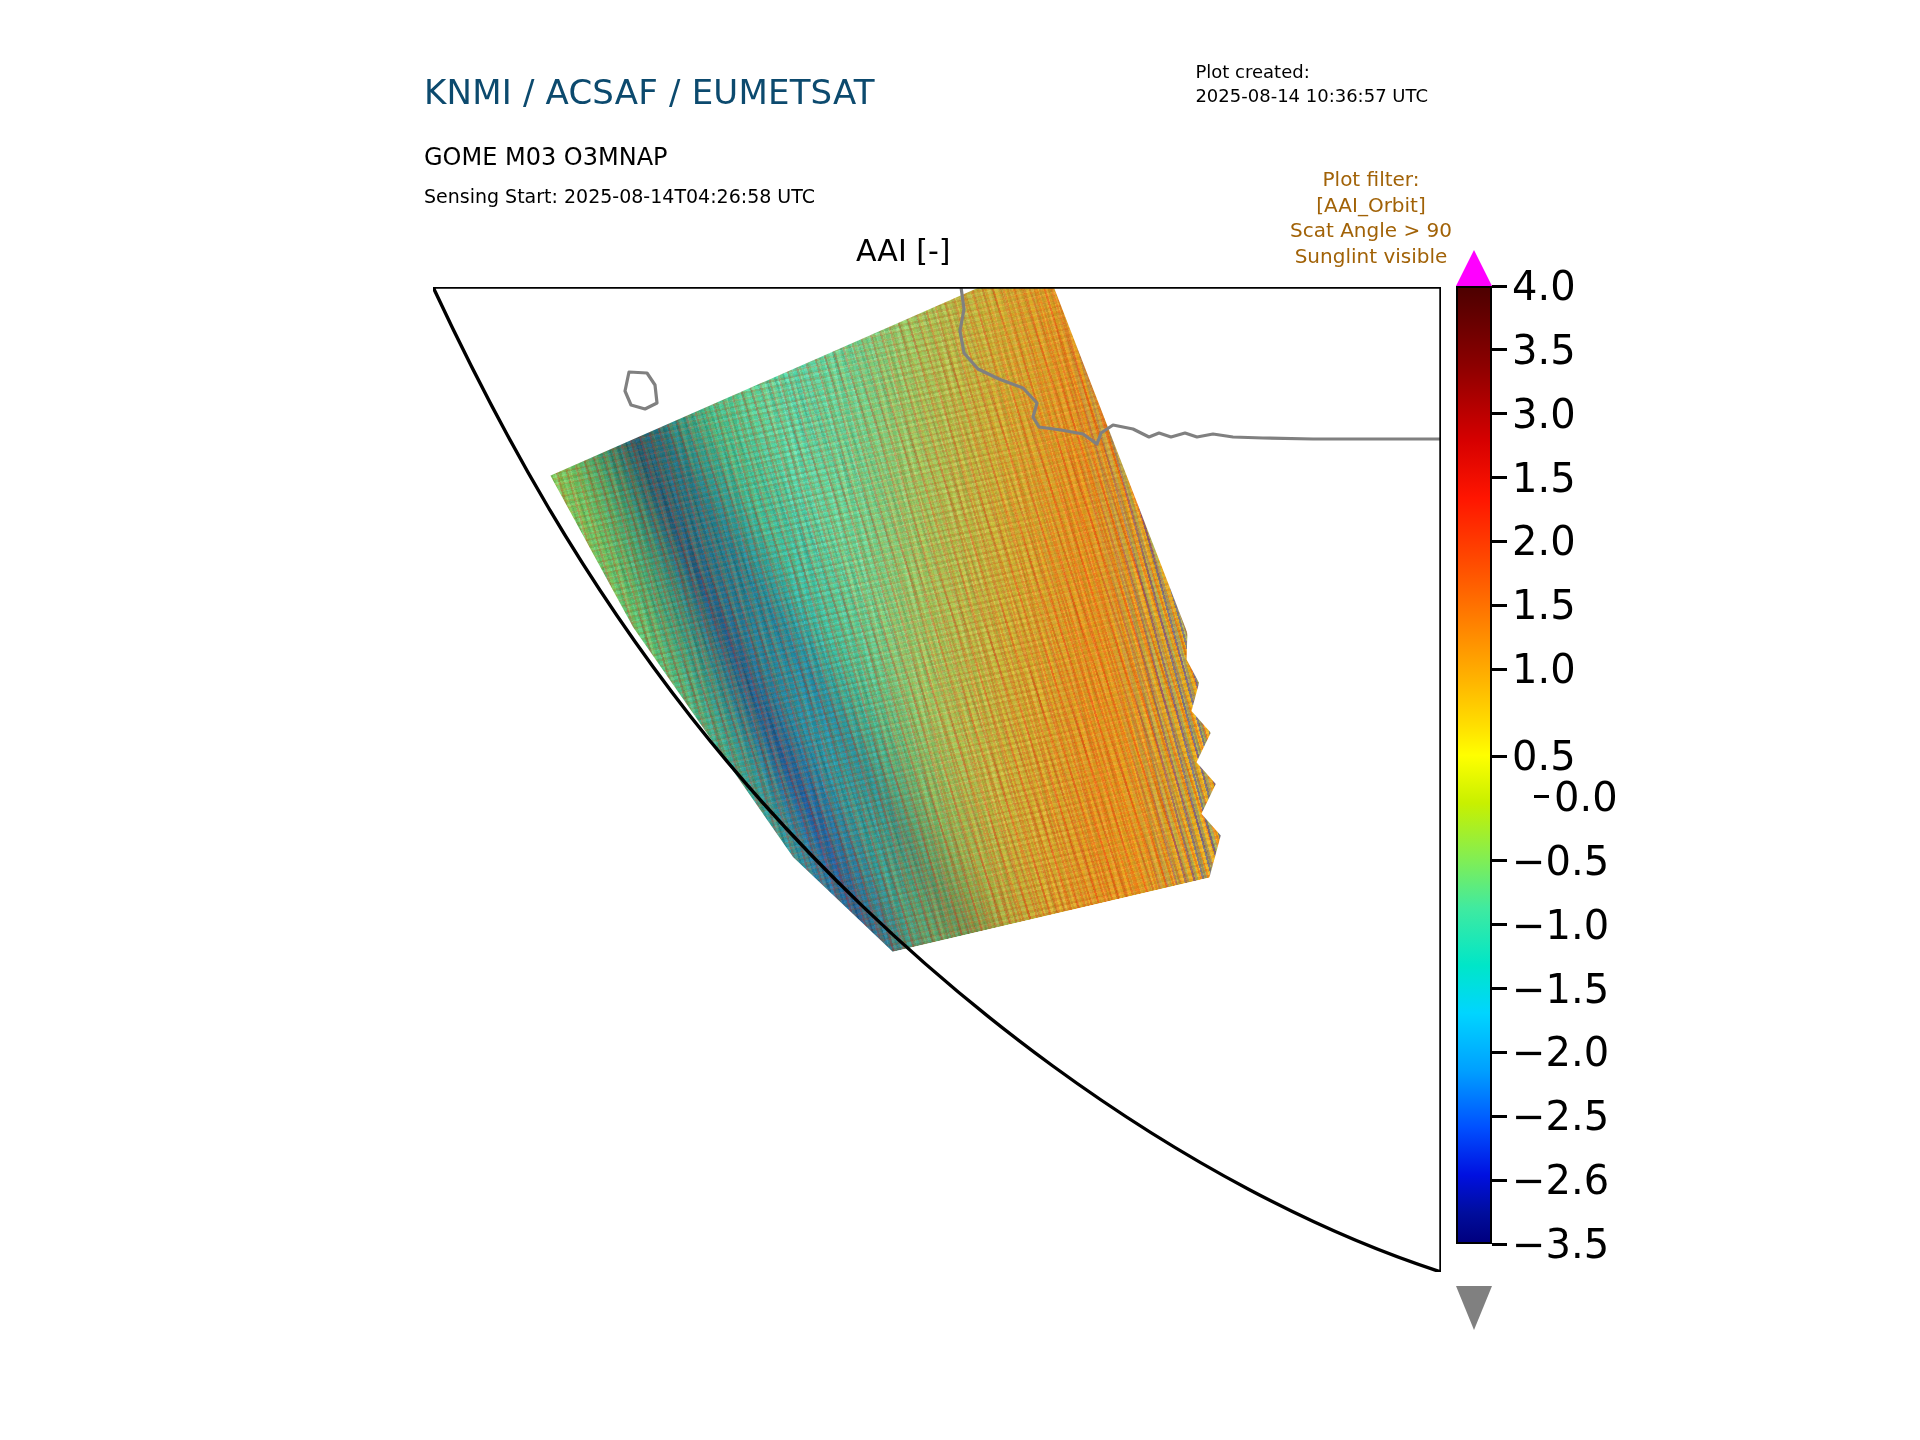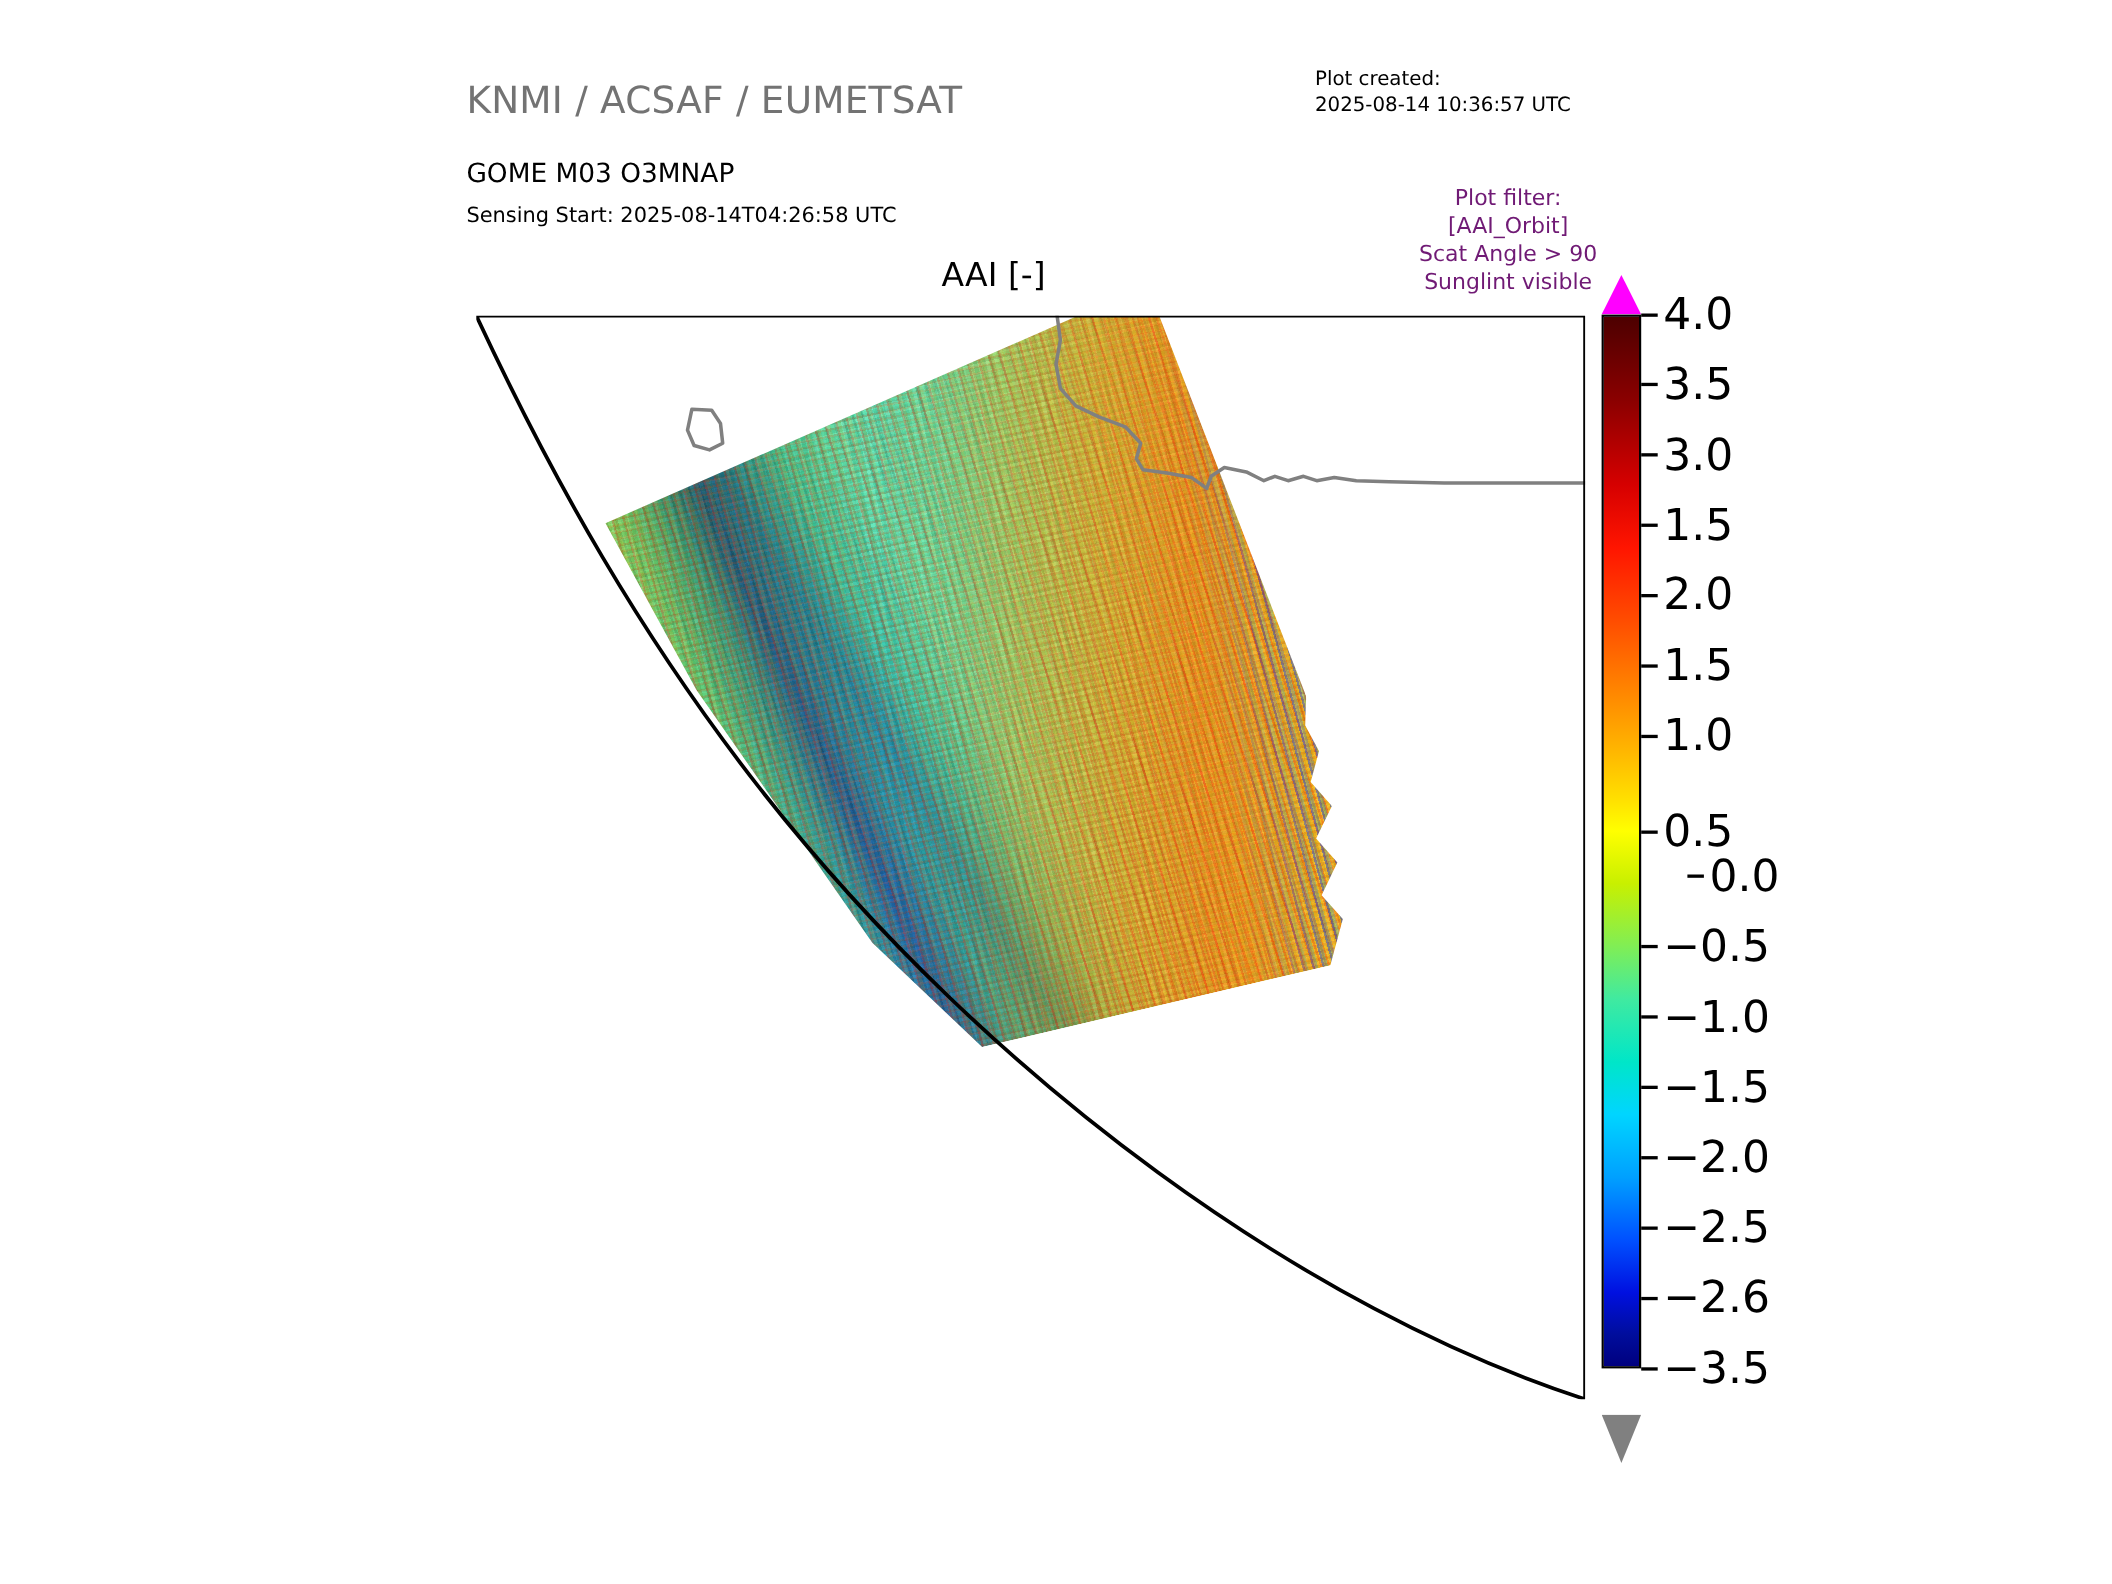--- a/index.html
+++ b/index.html
@@ -10,21 +10,21 @@
     width: 1920px; height: 1440px;
     position: relative; overflow: hidden;
     font-family: "DejaVu Sans", sans-serif;
     color: #000;
   }
   .stage { position: absolute; inset: 0; }
 
   
   #org-title {
     position: absolute; left: 424px; top: 72px;
-    font-size: 34px; color: #737373;
+    font-size: 34px; color: #0c4a6e;
     white-space: nowrap; letter-spacing: .2px;
   }
   #dataset-title {
     position: absolute; left: 424px; top: 143px;
     font-size: 24px; white-space: nowrap;
   }
   #sensing-start {
     position: absolute; left: 424px; top: 185px;
     font-size: 19px; white-space: nowrap;
   }
@@ -34,21 +34,21 @@
   }
 
   .created-block {
     position: absolute; right: 492px; top: 60px;
     text-align: left; font-size: 18px; line-height: 1.35;
     white-space: nowrap;
   }
 
   .filter-block {
     position: absolute; right: 468px; top: 167px;
-    text-align: center; color: #701a75;
+    text-align: center; color: #a16207;
     font-size: 20px; line-height: 1.28;
     white-space: nowrap;
   }
 
   
   #map-panel {
     position: absolute;
     left: 433px; top: 287px;
     width: 1008px; height: 985px;
   }

